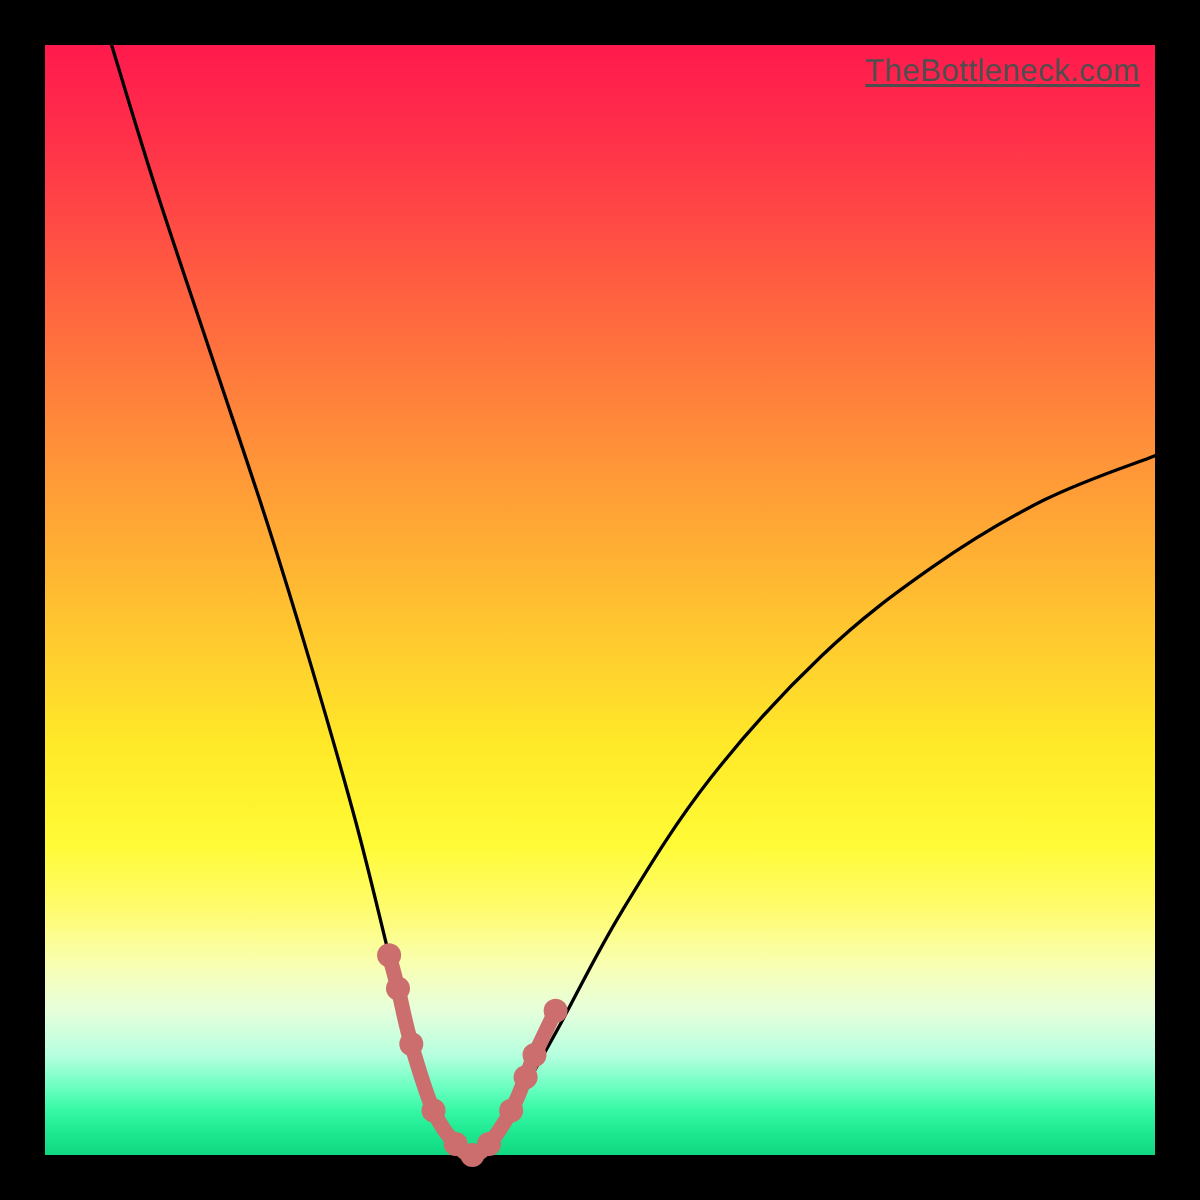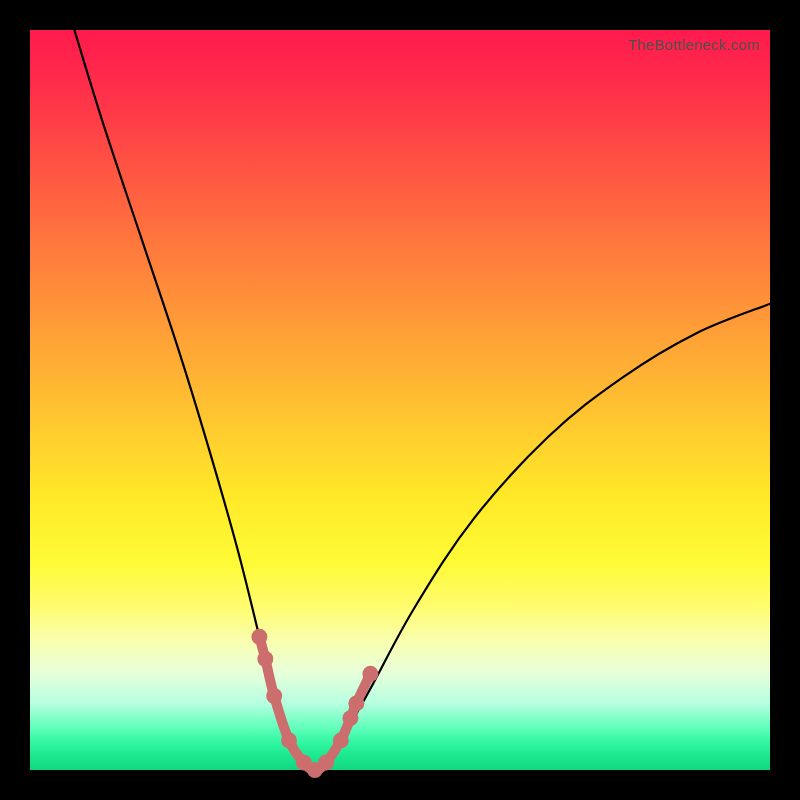--- a/index.html
+++ b/index.html
@@ -41,24 +41,25 @@
       #36f8a4 96%,
       #1de890 98%,
       #10d880 100%
     );
   }
   .watermark {
     position: absolute;
     top: 6px;
     right: 10px;
     color: #4e4e4e;
-    font-size: 15px;
+    font-size: 21px;
     font-weight: 500;
     letter-spacing: 0.2px;
     user-select: none;
+    text-decoration: underline;
   }
   svg.curve {
     position: absolute;
     left: 0;
     top: 0;
     width: 740px;
     height: 740px;
     overflow: visible;
   }
   .curve path {

